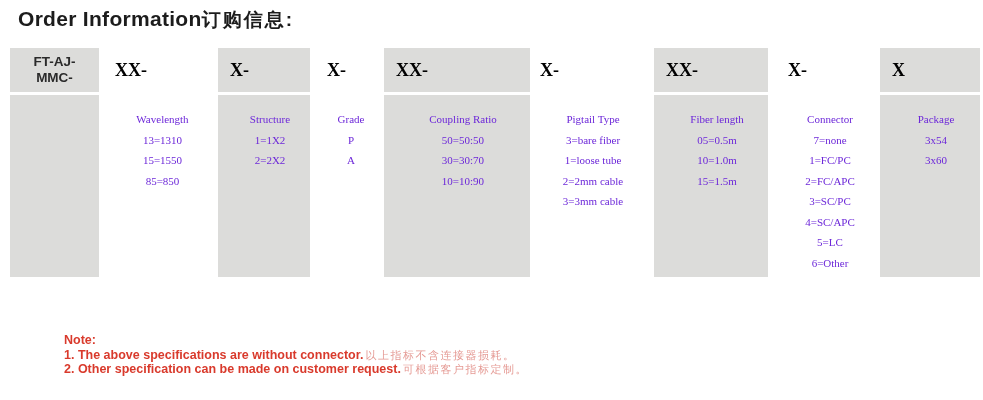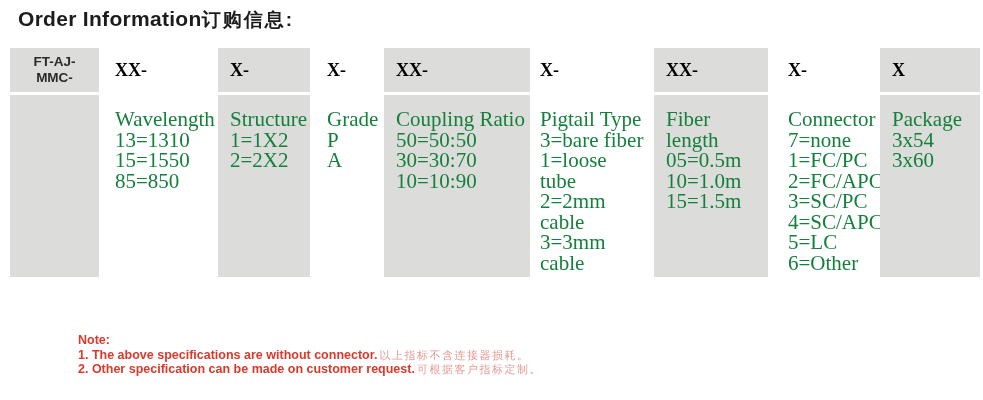--- a/index.html
+++ b/index.html
@@ -49,23 +49,24 @@
     font-weight: bold;
     font-size: 18px;
     color: #000000;
   }
   .cell-body {
     margin-top: 3px;
     height: 182px;
     padding: 14px 0 0 12px;
     box-sizing: border-box;
     font-family: "Liberation Serif", serif;
-    font-size: 21px;
+    font-size: 11px;
     line-height: 20.5px;
-    color: #15803d;
+    color: #6d28d9;
+    text-align: center;
   }
   .shaded {
     background: #dcdcda;
   }
   
   #model-col {
     position: absolute;
     left: 10px;
     top: 48px;
     width: 89px;
@@ -84,21 +85,21 @@
     line-height: 16px;
   }
   #model-body {
     margin-top: 3px;
     height: 182px;
     background: #dcdcda;
   }
   
   #note {
     position: absolute;
-    left: 78px;
+    left: 64px;
     top: 333px;
     font-size: 12.5px;
     font-weight: bold;
     color: #d93a2c;
     line-height: 14.5px;
   }
   #note .zh {
     font-size: 11px;
     font-weight: normal;
     color: #e59a94;

